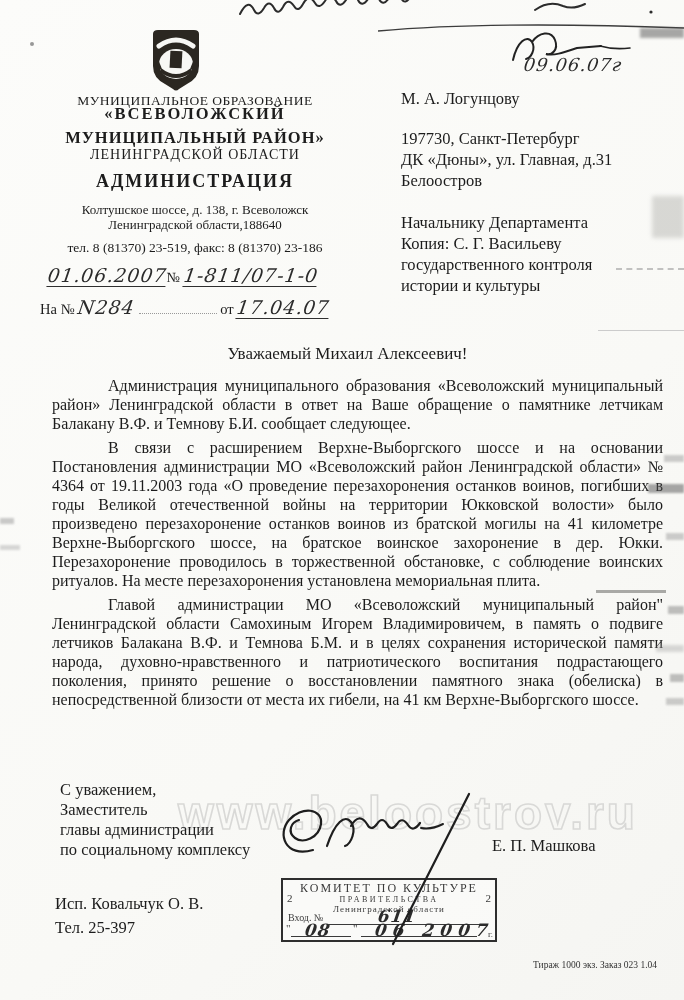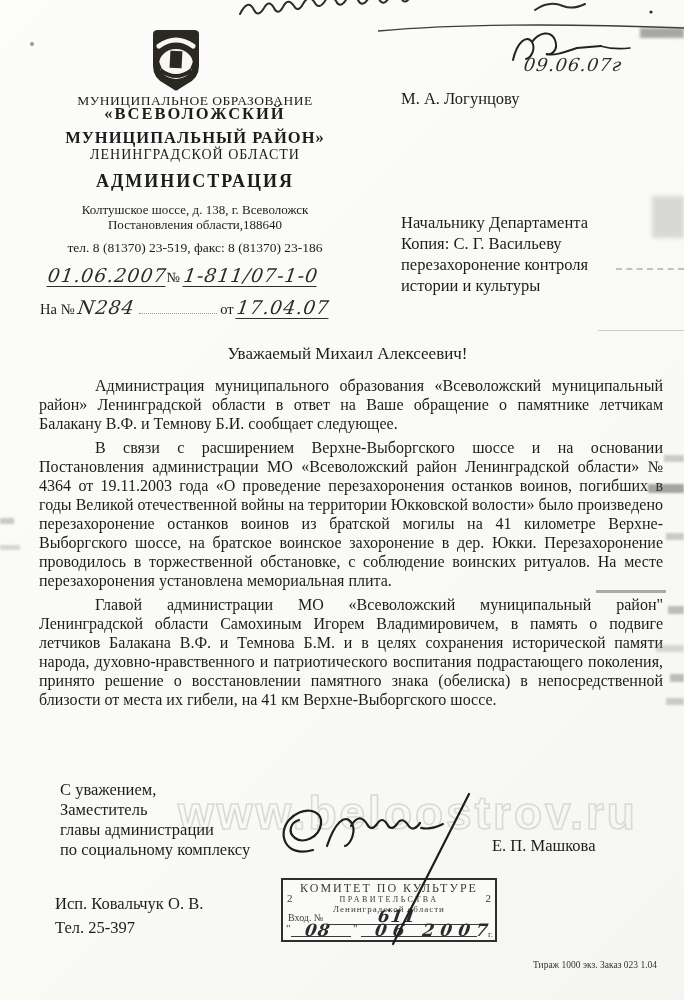--- a/index.html
+++ b/index.html
@@ -15,21 +15,21 @@
     font-family:"DejaVu Serif",serif;font-style:italic;
     color:#2b2b2b;letter-spacing:1px;display:inline-block;
     transform:skewX(-8deg);white-space:nowrap;
   }
   .uline{border-bottom:1.4px solid #2f2f2f;}
   .letterhead-org{width:330px;left:30px;}
   .body-text{
     left:35px;top:376px;width:628px;
     font-size:16px;line-height:19px;text-align:justify;
   }
-  .body-text p{margin:0 0 5px 4px;text-indent:56px;}
+  .body-text p{margin:0 0 5px 17px;text-indent:56px;}
   .recipient{left:401px;width:272px;font-size:16.5px;line-height:21px;}
   .watermark{
     left:178px;top:786px;font-family:"Liberation Sans","DejaVu Sans",sans-serif;
     font-weight:bold;font-size:46px;letter-spacing:3px;
     color:transparent;-webkit-text-stroke:1.6px #d9d9d7;
     text-stroke:1.6px #d9d9d7;user-select:none;
   }
   .stamp{
     left:281px;top:878px;width:212px;height:60px;
     border:2px solid #2e2e2e;background:rgba(252,252,250,0.6);
@@ -71,40 +71,45 @@
     <path d="M14,40 Q29,52 44,40 L45,44 Q29,56 13,44 Z" fill="#2b2721"></path>
     <path d="M13,40 l-2,-5 M45,40 l2,-5" stroke="#2b2721" stroke-width="3" stroke-linecap="round"></path>
   </svg>
 
   <div class="abs center letterhead-org" style="top:93px;font-size:13.5px;letter-spacing:0.5px;">МУНИЦИПАЛЬНОЕ ОБРАЗОВАНИЕ</div>
   <div class="abs center letterhead-org" style="top:104px;font-size:16.5px;font-weight:bold;letter-spacing:2px;">«ВСЕВОЛОЖСКИЙ</div>
   <div class="abs center letterhead-org" style="top:128px;font-size:16.5px;font-weight:bold;letter-spacing:1px;">МУНИЦИПАЛЬНЫЙ  РАЙОН»</div>
   <div class="abs center letterhead-org" style="top:147px;font-size:14px;letter-spacing:1px;">ЛЕНИНГРАДСКОЙ ОБЛАСТИ</div>
   <div class="abs center letterhead-org" style="top:171px;font-size:18px;font-weight:bold;letter-spacing:2px;">АДМИНИСТРАЦИЯ</div>
   <div class="abs center letterhead-org" style="top:202px;font-size:13px;">Колтушское шоссе, д. 138, г. Всеволожск</div>
-  <div class="abs center letterhead-org" style="top:217px;font-size:13px;">Постановления области,188640</div>
+  <div class="abs center letterhead-org" style="top:217px;font-size:13px;">Ленинградской области,188640</div>
   <div class="abs center letterhead-org" style="top:240px;font-size:13.5px;">тел. 8 (81370) 23-519, факс: 8 (81370) 23-186</div>
 
   <div class="abs" style="left:48px;top:264px;font-size:14px;white-space:nowrap;">
     <span class="hw uline" style="font-size:19px;">01.06.2007</span><span>№</span>
     <span class="hw uline" style="font-size:19px;">1-811/07-1-0</span>
   </div>
   <div class="abs" style="left:40px;top:296px;font-size:14.5px;white-space:nowrap;">
     <span>На №</span>
     <span class="hw" style="font-size:19px;">N284</span>
     <span style="display:inline-block;width:78px;border-bottom:1px dotted #999;"></span>
     <span>от</span>
     <span class="hw uline" style="font-size:19px;">17.04.07</span>
   </div>
 
   <div class="abs recipient" style="top:88px;">М. А. Логунцову</div>
+  <div class="abs recipient" style="top:128px;">
+    <div>197730, Санкт-Петербург</div>
+    <div>ДК «Дюны», ул. Главная, д.31</div>
+    <div>Белоостров</div>
+  </div>
   <div class="abs recipient" style="top:212px;">
     <div>Начальнику Департамента</div>
     <div>Копия: С. Г. Васильеву</div>
-    <div>перезахоронение контроля</div>
+    <div>государственного контроля</div>
     <div>истории и культуры</div>
   </div>
 
   <div class="abs center" style="left:35px;top:344px;width:625px;font-size:17px;">Уважаемый Михаил Алексеевич!</div>
 
   <div class="abs body-text">
     <p>Администрация муниципального образования «Всеволожский муниципальный район» Ленинградской области в ответ на Ваше обращение о памятнике летчикам Балакану  В.Ф. и Темнову Б.И. сообщает следующее.</p>
     <p>В связи с расширением Верхне-Выборгского шоссе и на основании Постановления администрации МО «Всеволожский район Ленинградской области» № 4364 от 19.11.2003 года «О проведение перезахоронения  останков воинов, погибших в годы Великой отечественной войны на территории Юкковской волости» было произведено перезахоронение останков воинов  из братской могилы на 41 километре Верхне-Выборгского шоссе, на братское воинское захоронение в дер. Юкки. Перезахоронение проводилось в торжественной обстановке, с соблюдение воинских ритуалов. На месте перезахоронения установлена мемориальная плита.</p>
     <p>Главой  администрации  МО  «Всеволожский  муниципальный  район" Ленинградской области  Самохиным Игорем Владимировичем,  в память о подвиге летчиков Балакана В.Ф. и Темнова Б.М. и в  целях сохранения исторической памяти народа,  духовно-нравственного и патриотического воспитания подрастающего поколения, принято решение  о восстановлении памятного знака (обелиска) в непосредственной близости от места их гибели, на 41 км Верхне-Выборгского шоссе.</p>
   </div>

